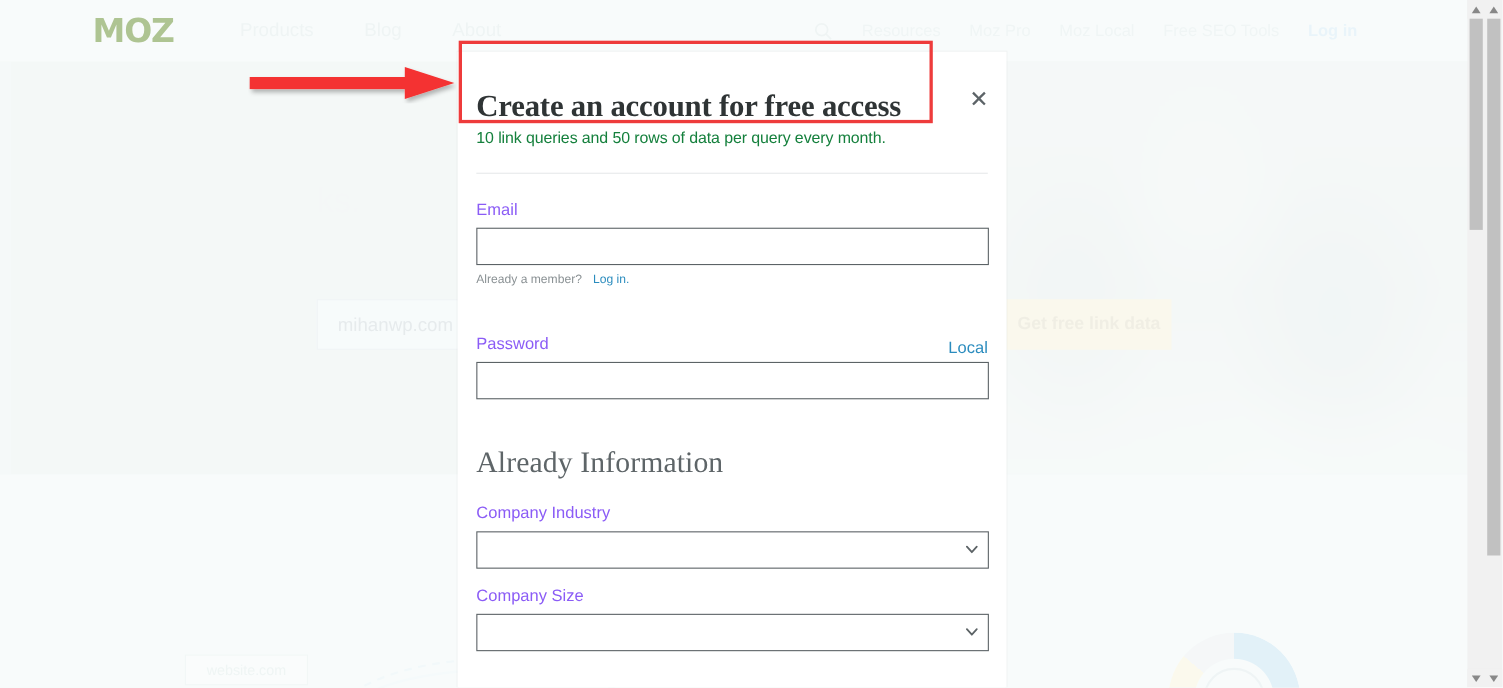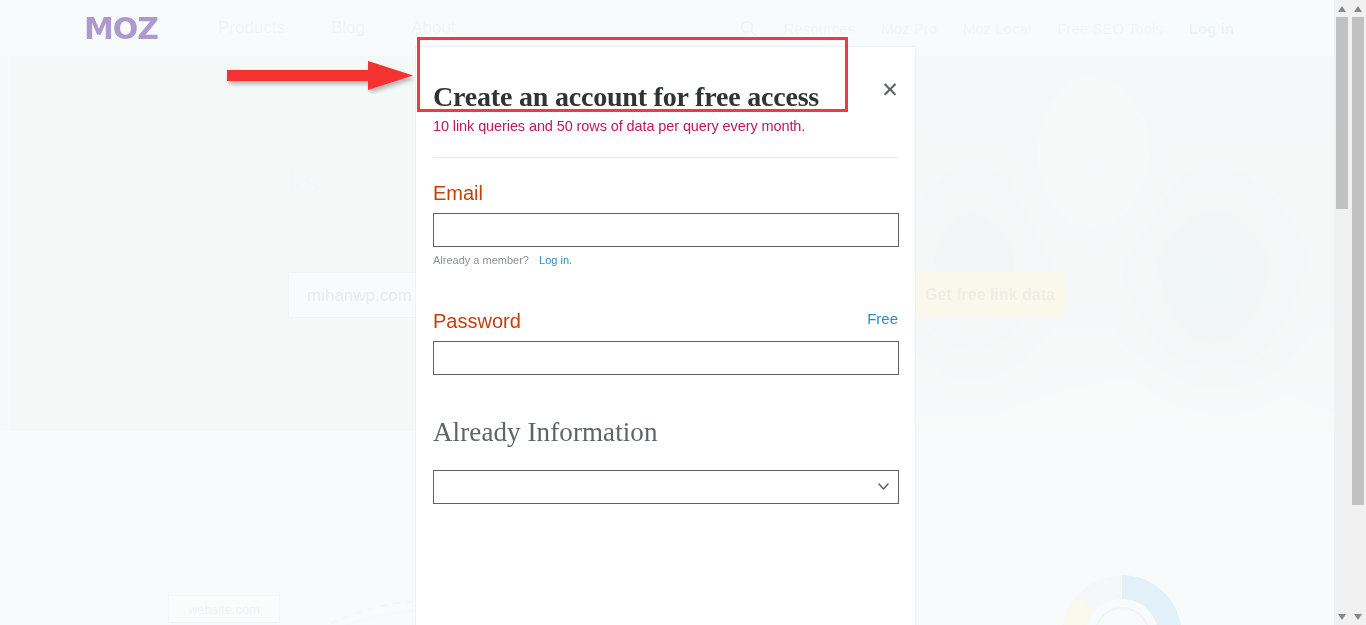--- a/index.html
+++ b/index.html
@@ -43,21 +43,21 @@
     width: 1342px; height: 56px;
     background: #eff7f6;
     display: flex;
     align-items: center;
   }
   .nav-logo {
     margin-left: 84px;
     font-size: 30px;
     font-weight: bold;
     letter-spacing: -1px;
-    color: #4c1d95;
+    color: #4d7c0f;
     font-family: "DejaVu Sans", sans-serif;
     user-select: none;
   }
   .nav-left {
     display: flex;
     align-items: center;
     gap: 46px;
     margin-left: 60px;
   }
   .nav-left .nav-item {
@@ -216,21 +216,21 @@
     font-family: "Liberation Serif", serif;
     font-size: 28px;
     font-weight: bold;
     color: #2f3435;
     line-height: 1.12;
     letter-spacing: -.2px;
     margin: 0 0 6px 0;
   }
   .modal-sub {
     font-size: 14.5px;
-    color: #be185d;
+    color: #15803d;
     margin: 0;
     letter-spacing: -.1px;
   }
   .modal-close {
     position: absolute;
     right: 12px; top: 30px;
     width: 26px; height: 26px;
     display: flex; align-items: center; justify-content: center;
     color: #5c6367;
     font-size: 21px;
@@ -246,26 +246,26 @@
     height: 1px;
     background: #e6e9ea;
   }
 
   .modal-body {
     padding: 24px 17px 40px 17px;
   }
   .field { margin-bottom: 0; }
   .field-label-row {
     display: flex;
-    align-items: flex-start;
+    align-items: center;
     justify-content: space-between;
   }
   .field-label {
-    font-size: 20px;
-    color: #c2410c;
+    font-size: 15px;
+    color: #8b5cf6;
     margin-bottom: 8px;
     display: block;
   }
   .field-action {
     font-size: 15px;
     color: #2b8cbe;
     cursor: pointer;
   }
   .text-input {
     display: block;
@@ -464,40 +464,52 @@
         </div>
 
         <div class="gap-22"></div>
 
 
         <div class="gap-22"></div>
 
         <div class="field">
           <div class="field-label-row">
             <label class="field-label">Password</label>
-            <span class="field-action">Free</span>
+            <span class="field-action">Local</span>
           </div>
           <input class="text-input" type="password" placeholder="" style="">
         </div>
 
         <h2 class="section-title">Already Information</h2>
 
         <div class="field">
+          <label class="field-label">Company Industry</label>
           <div class="select-wrap">
             <select class="select-input">
               <option></option>
             </select>
             <svg class="select-chevron" viewBox="0 0 11 11">
               <path d="M1,3 L5.5,8 L10,3" fill="none" stroke="#5c6366" stroke-width="1.6" stroke-linecap="round" stroke-linejoin="round"></path>
             </svg>
           </div>
         </div>
 
         <div class="gap-16"></div>
 
+        <div class="field">
+          <label class="field-label">Company Size</label>
+          <div class="select-wrap">
+            <select class="select-input">
+              <option></option>
+            </select>
+            <svg class="select-chevron" viewBox="0 0 11 11">
+              <path d="M1,3 L5.5,8 L10,3" fill="none" stroke="#5c6366" stroke-width="1.6" stroke-linecap="round" stroke-linejoin="round"></path>
+            </svg>
+          </div>
+        </div>
 
       </div>
     </div>
   </div>
 
   <div class="anno-box"></div>
   <svg class="anno-arrow" viewBox="0 0 190 34">
     <defs>
       <filter id="ashadow" x="-20%" y="-40%" width="150%" height="200%">
         <feDropShadow dx="2" dy="3" stdDeviation="2" flood-color="#000" flood-opacity="0.28"></feDropShadow>

